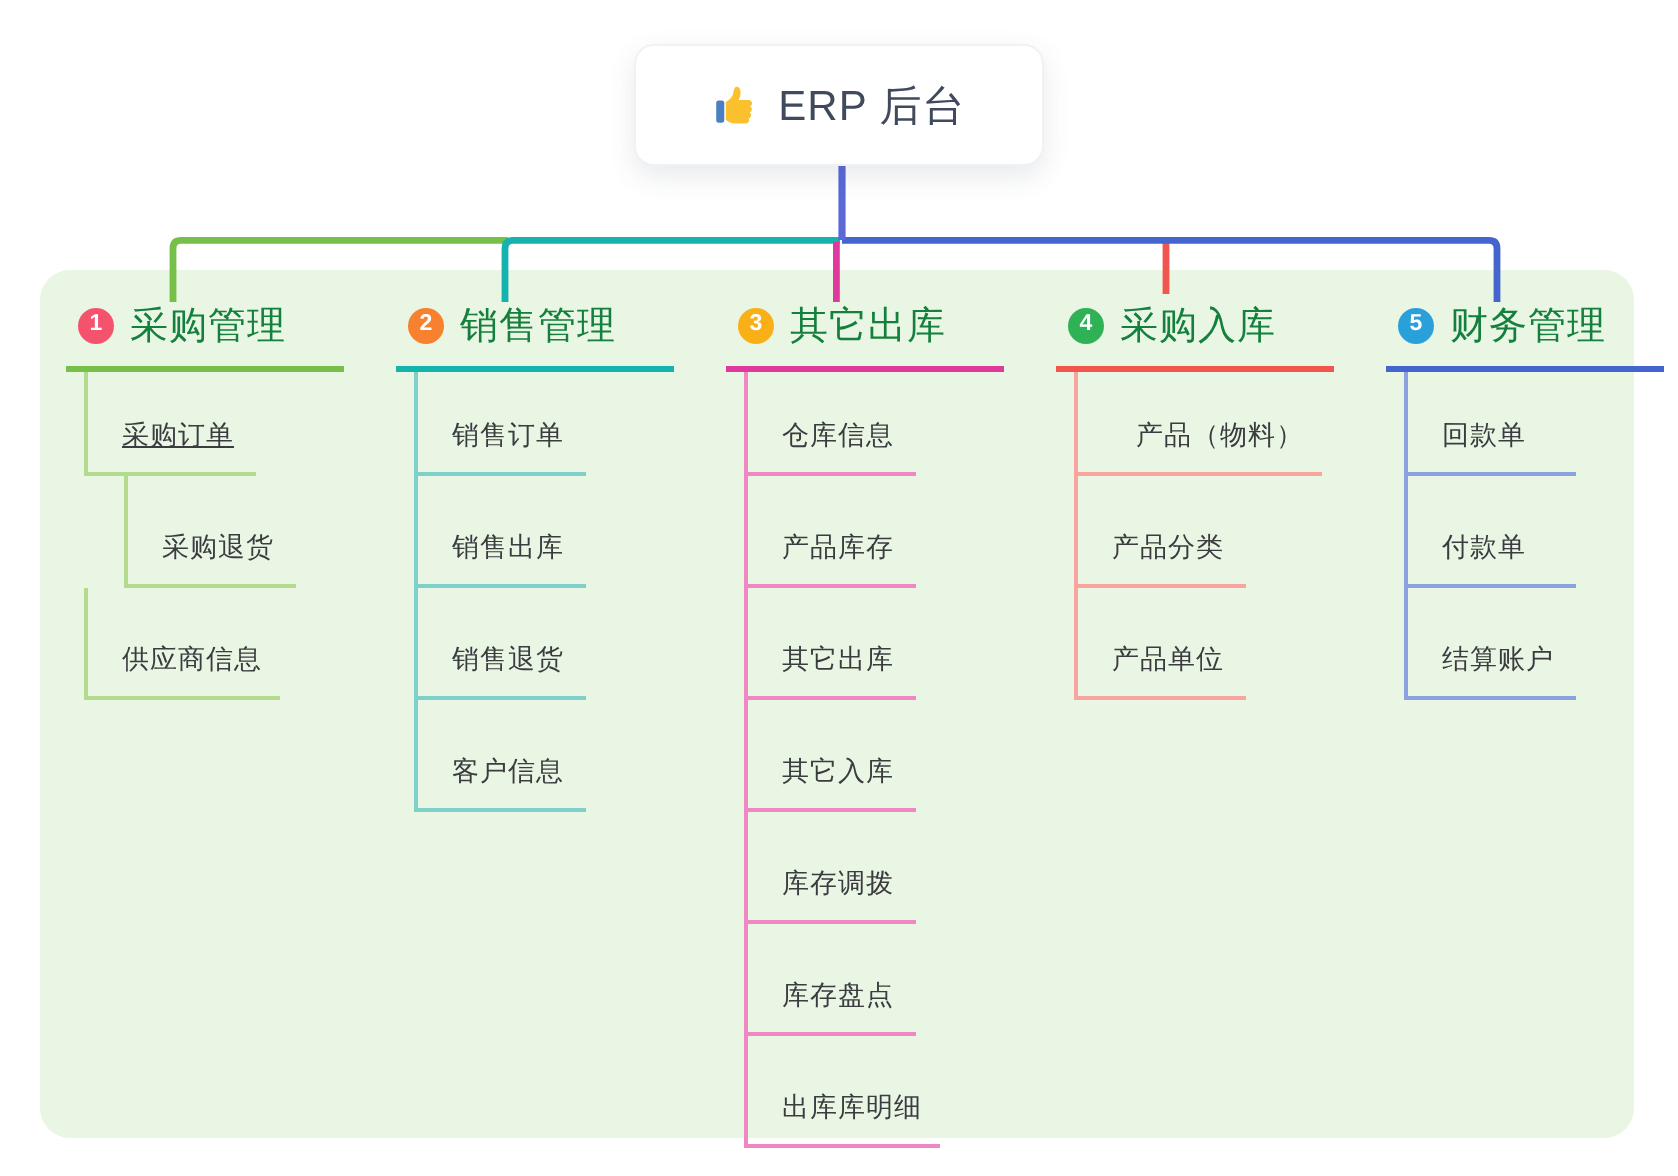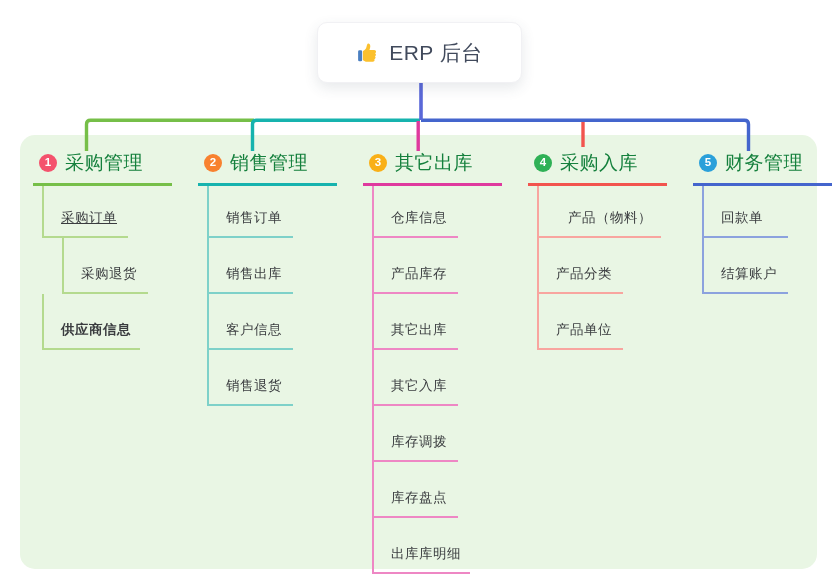--- a/index.html
+++ b/index.html
@@ -66,33 +66,33 @@
 
   <div id="branches">
       <div class="branch" style="left: 33px;">
         <div class="bhead" style="border-bottom-color: rgb(118, 191, 72);">
           <span class="badge" style="background: rgb(244, 82, 109);">1</span>
           <span class="blabel">采购管理</span>
         </div>
         <div class="bchildren">
           <div class="bchild" style="border-color: rgb(180, 218, 142); text-decoration: underline;">采购订单</div>
           <div class="bchild" style="border-color: rgb(180, 218, 142); margin-left: 20px;">采购退货</div>
-          <div class="bchild" style="border-color: rgb(180, 218, 142); font-weight: bold;">供应商信息</div>
+          <div class="bchild" style="border-color: rgb(180, 218, 142);">供应商信息</div>
         </div>
       </div>
       <div class="branch" style="left: 198px;">
         <div class="bhead" style="border-bottom-color: rgb(22, 179, 174);">
           <span class="badge" style="background: rgb(248, 129, 47);">2</span>
           <span class="blabel">销售管理</span>
         </div>
         <div class="bchildren">
           <div class="bchild" style="border-color: rgb(126, 209, 201);">销售订单</div>
           <div class="bchild" style="border-color: rgb(126, 209, 201);">销售出库</div>
+          <div class="bchild" style="border-color: rgb(126, 209, 201);">销售退货</div>
           <div class="bchild" style="border-color: rgb(126, 209, 201);">客户信息</div>
-          <div class="bchild" style="border-color: rgb(126, 209, 201);">销售退货</div>
         </div>
       </div>
       <div class="branch" style="left: 363px;">
         <div class="bhead" style="border-bottom-color: rgb(223, 57, 158);">
           <span class="badge" style="background: rgb(249, 176, 23);">3</span>
           <span class="blabel">其它出库</span>
         </div>
         <div class="bchildren">
           <div class="bchild" style="border-color: rgb(238, 135, 196);">仓库信息</div>
           <div class="bchild" style="border-color: rgb(238, 135, 196);">产品库存</div>
@@ -114,18 +114,19 @@
           <div class="bchild" style="border-color: rgb(248, 165, 159);">产品单位</div>
         </div>
       </div>
       <div class="branch" style="left: 693px;">
         <div class="bhead" style="border-bottom-color: rgb(68, 101, 205);">
           <span class="badge" style="background: rgb(42, 160, 218);">5</span>
           <span class="blabel">财务管理</span>
         </div>
         <div class="bchildren">
           <div class="bchild" style="border-color: rgb(140, 162, 222);">回款单</div>
+          <div class="bchild" style="border-color: rgb(140, 162, 222);">付款单</div>
           <div class="bchild" style="border-color: rgb(140, 162, 222);">结算账户</div>
         </div>
       </div>
     </div>
 
 </div>
 
 </body></html>

